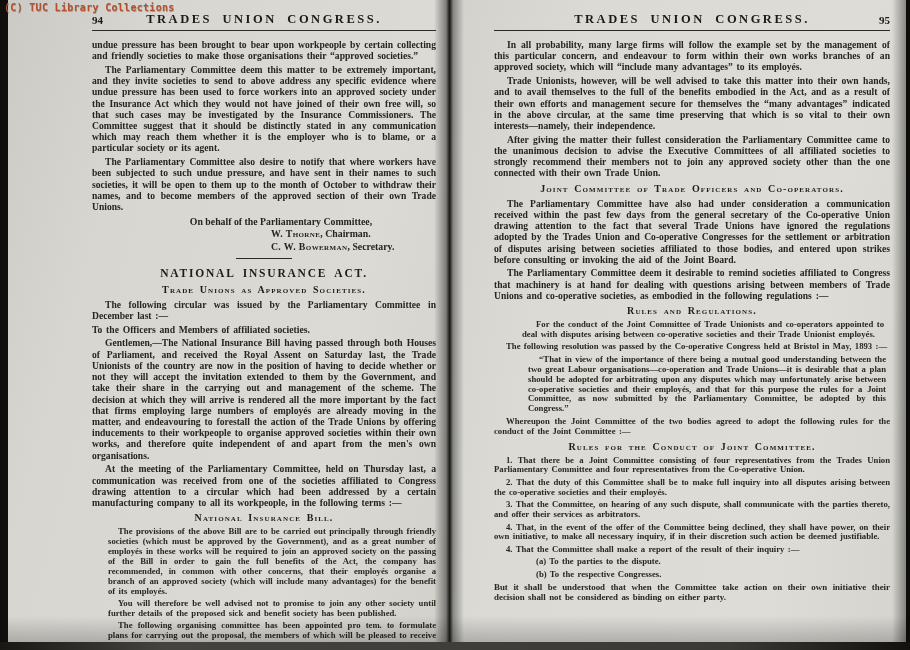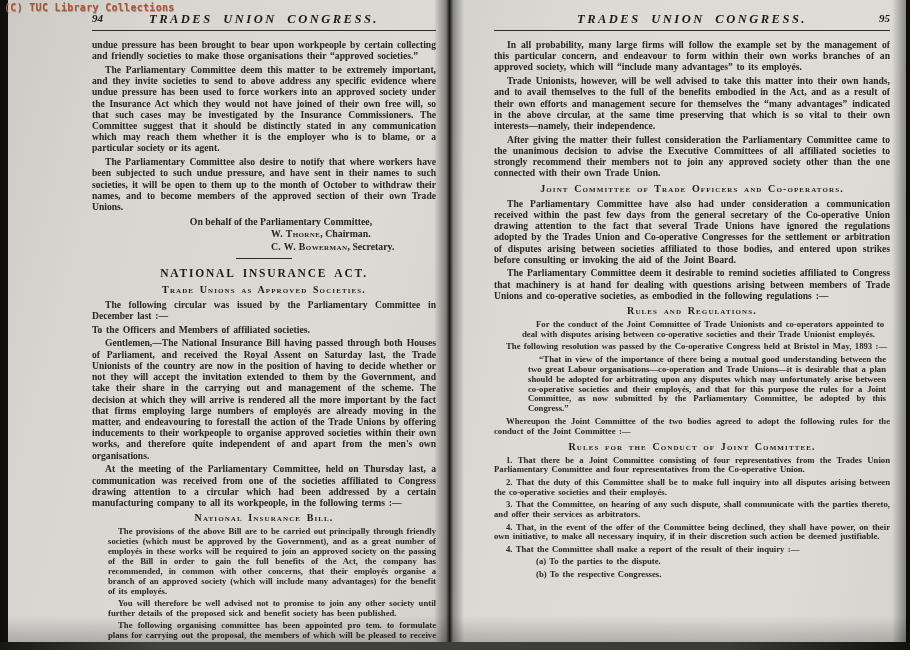--- a/index.html
+++ b/index.html
@@ -17,21 +17,21 @@
     background:linear-gradient(100deg,#d2d1cc,#dbdad5 25%,#dddcd7 75%,#d4d3ce);}
   .gutter{position:absolute;left:434px;top:0;width:30px;height:642px;z-index:3;
     background:linear-gradient(90deg,rgba(18,18,16,0) 0%,rgba(18,18,16,0.45) 40%,rgba(8,8,6,0.92) 52%,rgba(18,18,16,0.40) 64%,rgba(18,18,16,0) 100%);}
   .edge-right{position:absolute;left:892px;top:0;width:14px;height:642px;z-index:4;
     background:linear-gradient(90deg,rgba(0,0,0,0),rgba(0,0,0,0.38));}
   .bottom-band{position:absolute;left:0;top:642px;width:910px;height:8px;z-index:6;
     background:linear-gradient(90deg,#191814,#454340 18%,#3b3935 80%,#12110d);}
   .watermark{position:absolute;top:2px;left:4px;z-index:9;
     font-family:"DejaVu Sans Mono",monospace;font-weight:bold;font-size:10px;letter-spacing:0.3px;
     text-shadow:0.5px 0.5px 0 rgba(0,0,0,0.25);}
-  .hdr{display:flex;align-items:flex-start;margin-bottom:1px;font-style:italic;}
+  .hdr{display:flex;align-items:center;margin-bottom:1px;}
   .pgnum{width:46px;font-weight:bold;font-size:11px;color:#1d1d18;}
   .page-right .pgnum{text-align:right;}
   .hdr-spacer{width:46px;}
   .hdr-title{flex:1;text-align:center;font-weight:bold;font-size:12.5px;letter-spacing:2.5px;word-spacing:5px;color:#1b1b16;}
   .hdr-rule{border-bottom:1.6px solid #2b2b26;margin:3px 0 8px;}
   p{margin:0 0 2.5px;}
   .body{font-size:9.6px;line-height:1.17;text-align:justify;text-indent:13px;font-weight:bold;color:#26261f;word-spacing:1.4px;}
   .noind{text-indent:0;}
   .onbehalf{font-size:9.8px;font-weight:bold;text-align:center;padding-left:34px;margin:4px 0 1px;}
   .sigs{margin:0 12px 3px 52%;}
@@ -109,18 +109,19 @@
   <p class="small rule-item">Whereupon the Joint Committee of the two bodies agreed to adopt the following rules for the conduct of the Joint Committee :—</p>
 
   <h3 class="sc-heading">Rules for the Conduct of Joint Committee.</h3>
   <p class="small rule-item">1. That there be a Joint Committee consisting of four representatives from the Trades Union Parliamentary Committee and four representatives from the Co-operative Union.</p>
   <p class="small rule-item">2. That the duty of this Committee shall be to make full inquiry into all disputes arising between the co-operative societies and their employés.</p>
   <p class="small rule-item">3. That the Committee, on hearing of any such dispute, shall communicate with the parties thereto, and offer their services as arbitrators.</p>
   <p class="small rule-item">4. That, in the event of the offer of the Committee being declined, they shall have power, on their own initiative, to make all necessary inquiry, if in their discretion such action be deemed justifiable.</p>
   <p class="small rule-item">4. That the Committee shall make a report of the result of their inquiry :—</p>
   <p class="small sub-item">(a) To the parties to the dispute.</p>
   <p class="small sub-item">(b) To the respective Congresses.</p>
+  <p class="small final">But it shall be understood that when the Committee take action on their own initiative their decision shall not be considered as binding on either party.</p>
 </div>
 
 <div class="gutter"></div>
 <div class="edge-right"></div>
 <div class="bottom-band"></div>
 <div class="watermark" style="color: rgb(181, 80, 47);">(C) TUC Library Collections</div>
 
 </body></html>

